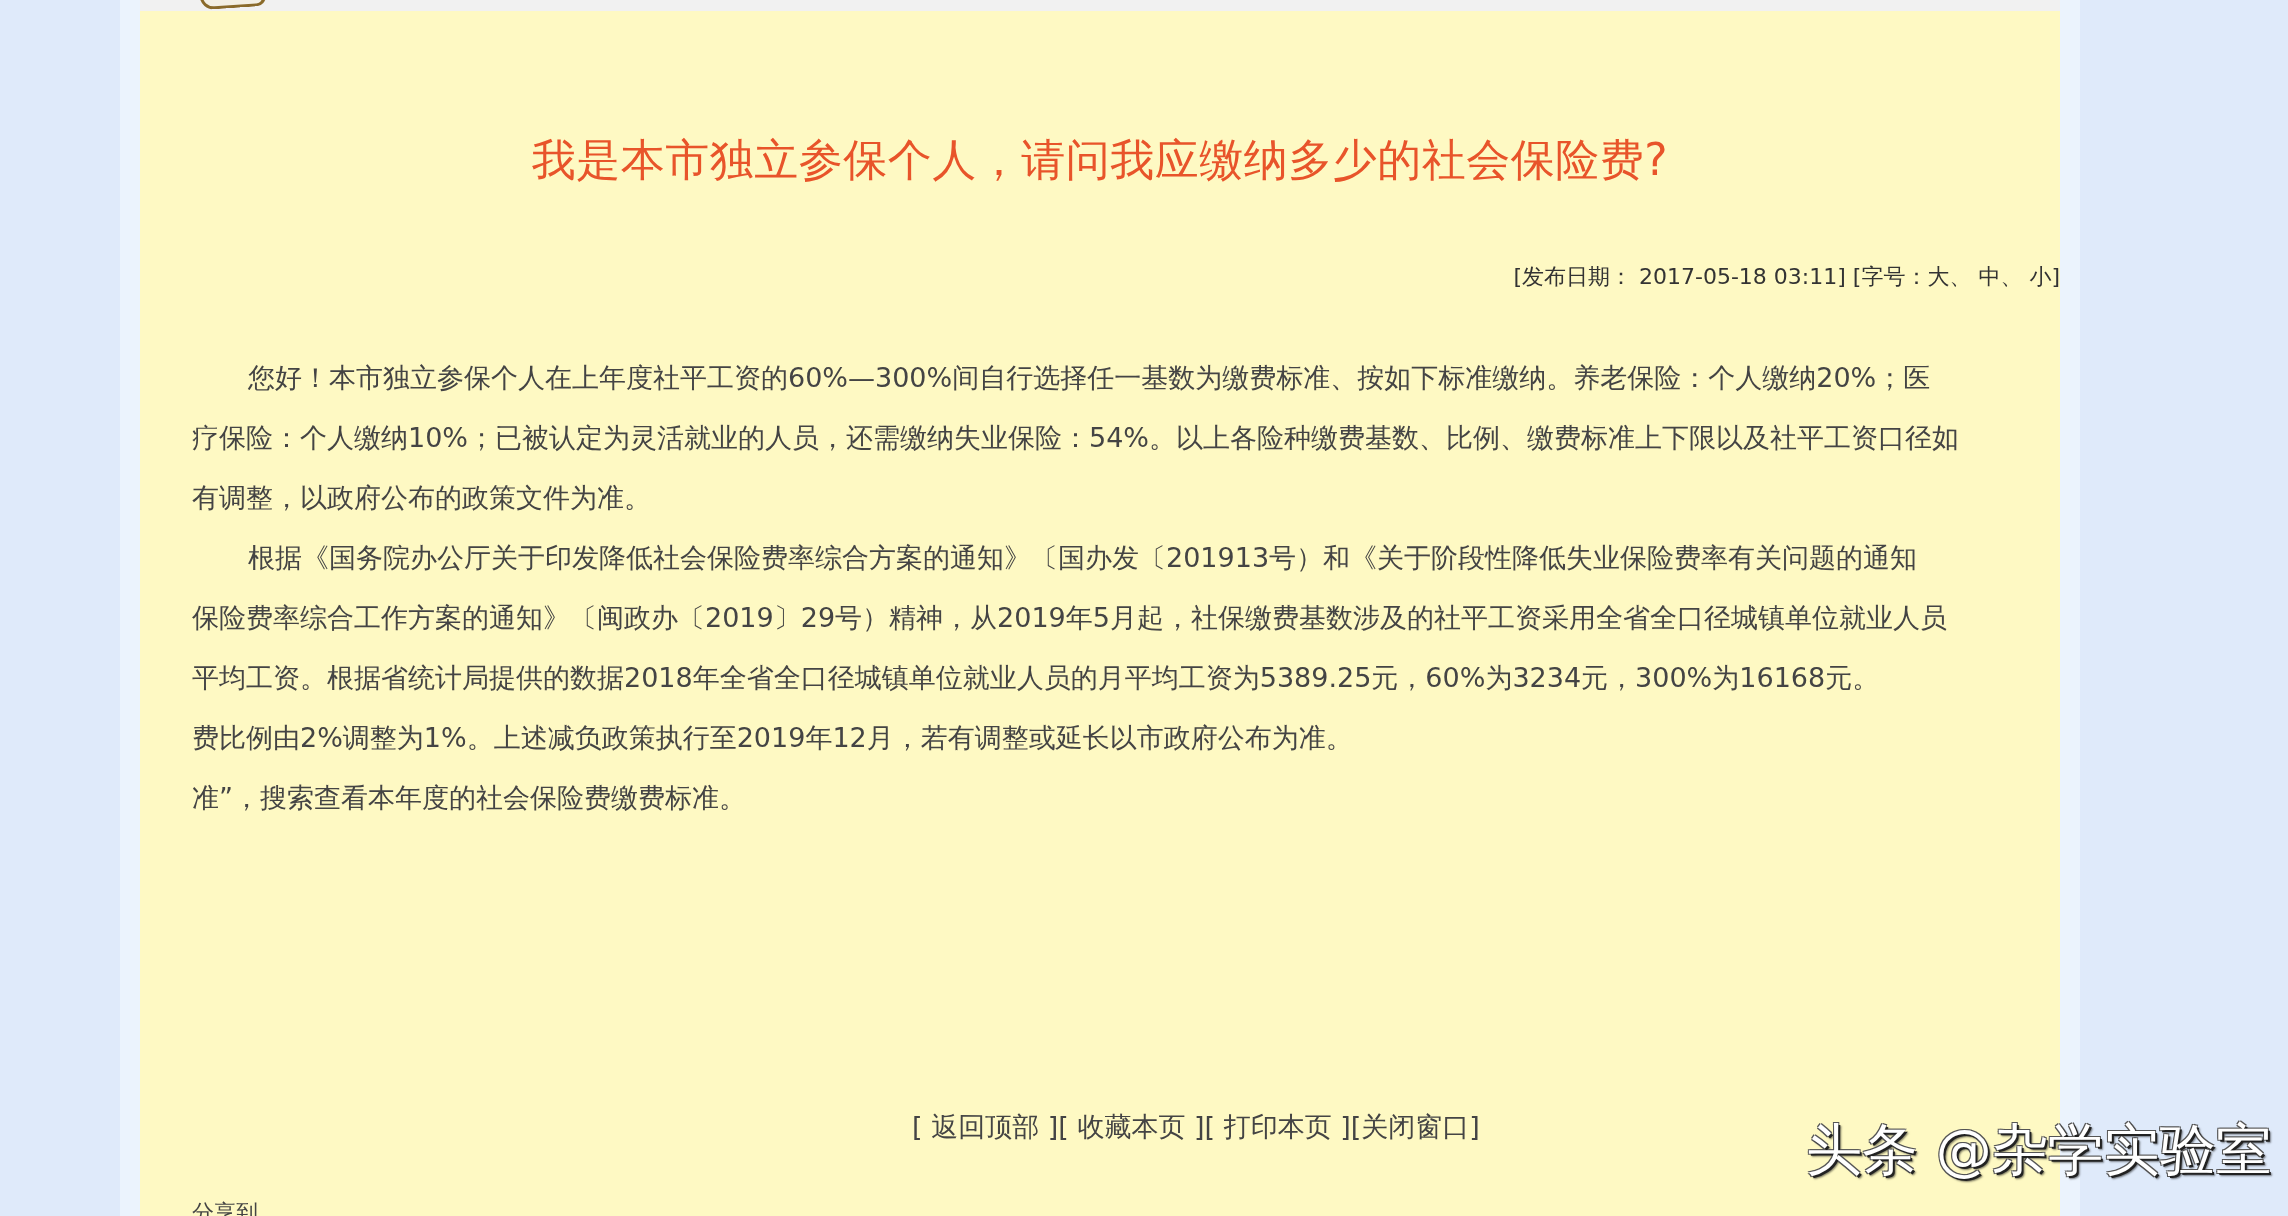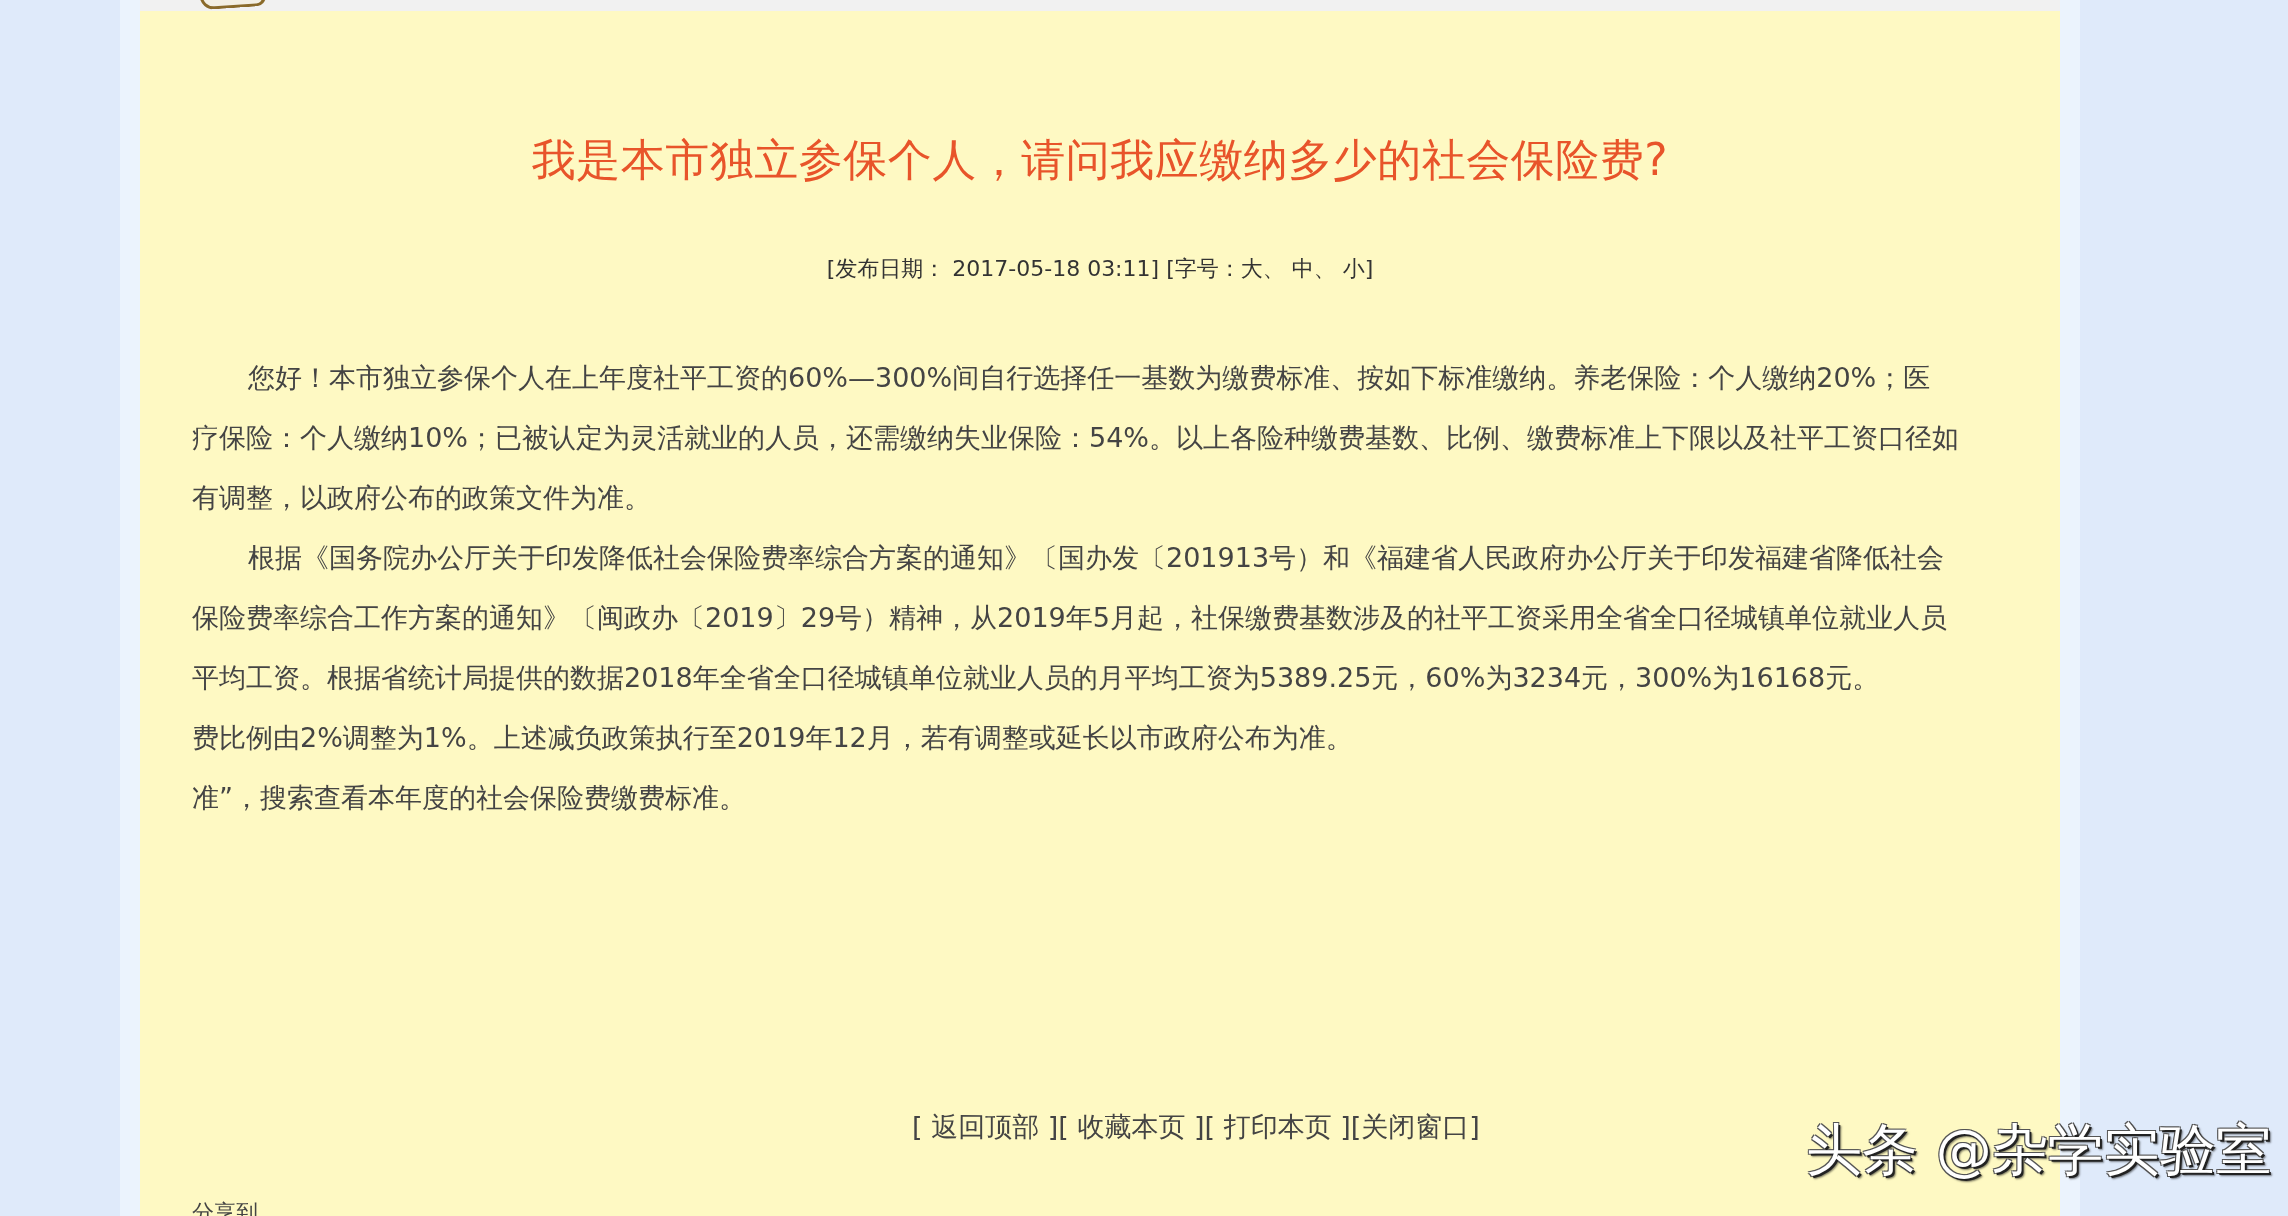--- a/index.html
+++ b/index.html
@@ -19,21 +19,21 @@
     position: absolute; left: 60px; top: -8px; width: 66px; height: 16px;
     border: 3px solid #8a6a2a; border-radius: 0 0 10px 14px; background: #f3efe4;
     transform: rotate(-4deg);
   }
   .title {
     position: absolute; left: 0; top: 130px; width: 1920px; text-align: center;
     font-size: 44px; line-height: 60px; color: #e8542a; font-weight: normal;
     letter-spacing: 0.5px;
   }
   .meta {
-    position: absolute; left: 0; top: 254px; width: 1920px; text-align: center;
+    position: absolute; left: 0; top: 262px; width: 1920px; text-align: right;
     font-size: 22px; line-height: 30px; color: #333333;
   }
   .meta span { cursor: default; }
   .meta .size-opt { cursor: pointer; }
   .content {
     position: absolute; left: 52px; top: 348px; width: 1830px;
     font-size: 27px; line-height: 60px; color: #444444;
   }
   .line { display: block; white-space: nowrap; height: 60px; }
   .line.indent { padding-left: 56px; }
@@ -73,21 +73,21 @@
       <span>[字号：</span><span class="size-opt">大</span><span>、</span>&nbsp;<span class="size-opt">中</span><span>、</span>&nbsp;<span class="size-opt">小</span><span>]</span>
     </div>
 
     <div class="content">
       <p>
         <span class="line indent">您好！本市独立参保个人在上年度社平工资的60%—300%间自行选择任一基数为缴费标准、按如下标准缴纳。养老保险：个人缴纳20%；医</span>
         <span class="line">疗保险：个人缴纳10%；已被认定为灵活就业的人员，还需缴纳失业保险：54%。以上各险种缴费基数、比例、缴费标准上下限以及社平工资口径如</span>
         <span class="line">有调整，以政府公布的政策文件为准。</span>
       </p>
       <p>
-        <span class="line indent">根据《国务院办公厅关于印发降低社会保险费率综合方案的通知》〔国办发〔201913号）和《福建省人民政府办公厅关于印发福建省降低社会</span>
+        <span class="line indent">根据《国务院办公厅关于印发降低社会保险费率综合方案的通知》〔国办发〔201913号）和《关于阶段性降低失业保险费率有关问题的通知</span>
         <span class="line">保险费率综合工作方案的通知》〔闽政办〔2019〕29号）精神，从2019年5月起，社保缴费基数涉及的社平工资采用全省全口径城镇单位就业人员</span>
         <span class="line">平均工资。根据省统计局提供的数据2018年全省全口径城镇单位就业人员的月平均工资为5389.25元，60%为3234元，300%为16168元。</span>
       </p>
       <p>
         <span class="line">费比例由2%调整为1%。上述减负政策执行至2019年12月，若有调整或延长以市政府公布为准。</span>
       </p>
       <p>
         <span class="line">准”，搜索查看本年度的社会保险费缴费标准。</span>
       </p>
     </div>

